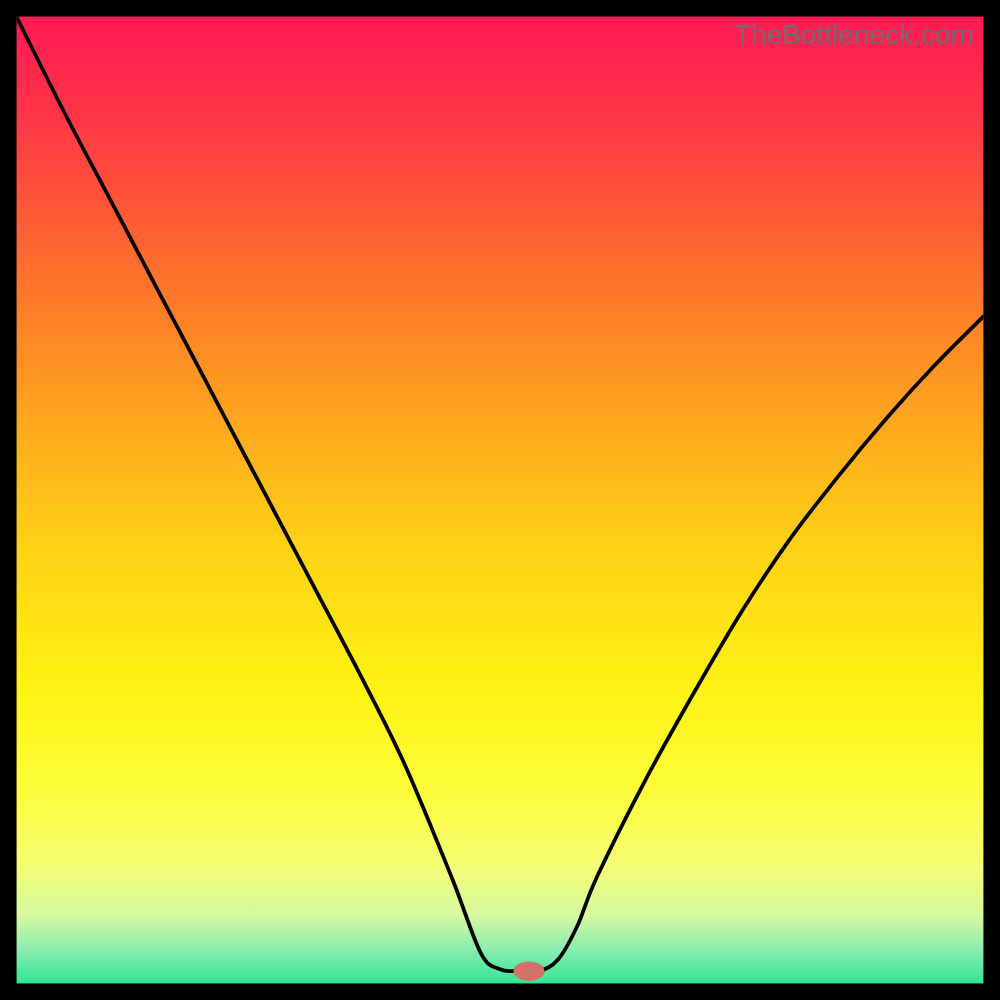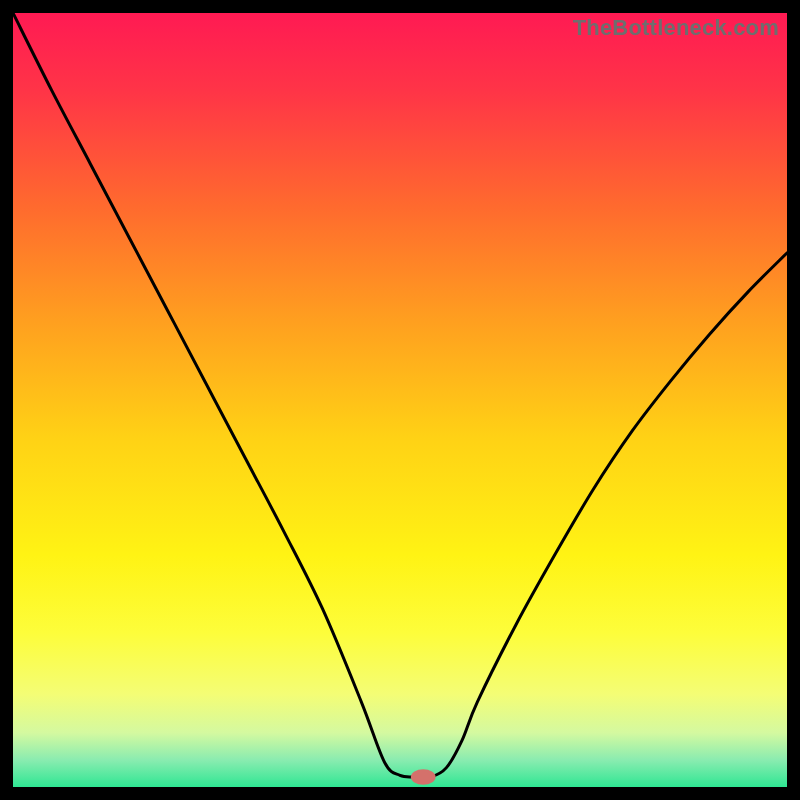--- a/index.html
+++ b/index.html
@@ -26,21 +26,21 @@
     width: 774px;
     height: 774px;
     overflow: hidden;
   }
   .watermark {
     position: absolute;
     top: 2px;
     right: 8px;
     color: #6e6e6e;
     font-size: 22px;
-    font-weight: 700;
+    font-weight: 400;
     letter-spacing: 0.2px;
     pointer-events: none;
   }
   svg { display: block; }
   .marker {
     fill: #d4716b;
     stroke: none;
   }
 </style>
 </head>

